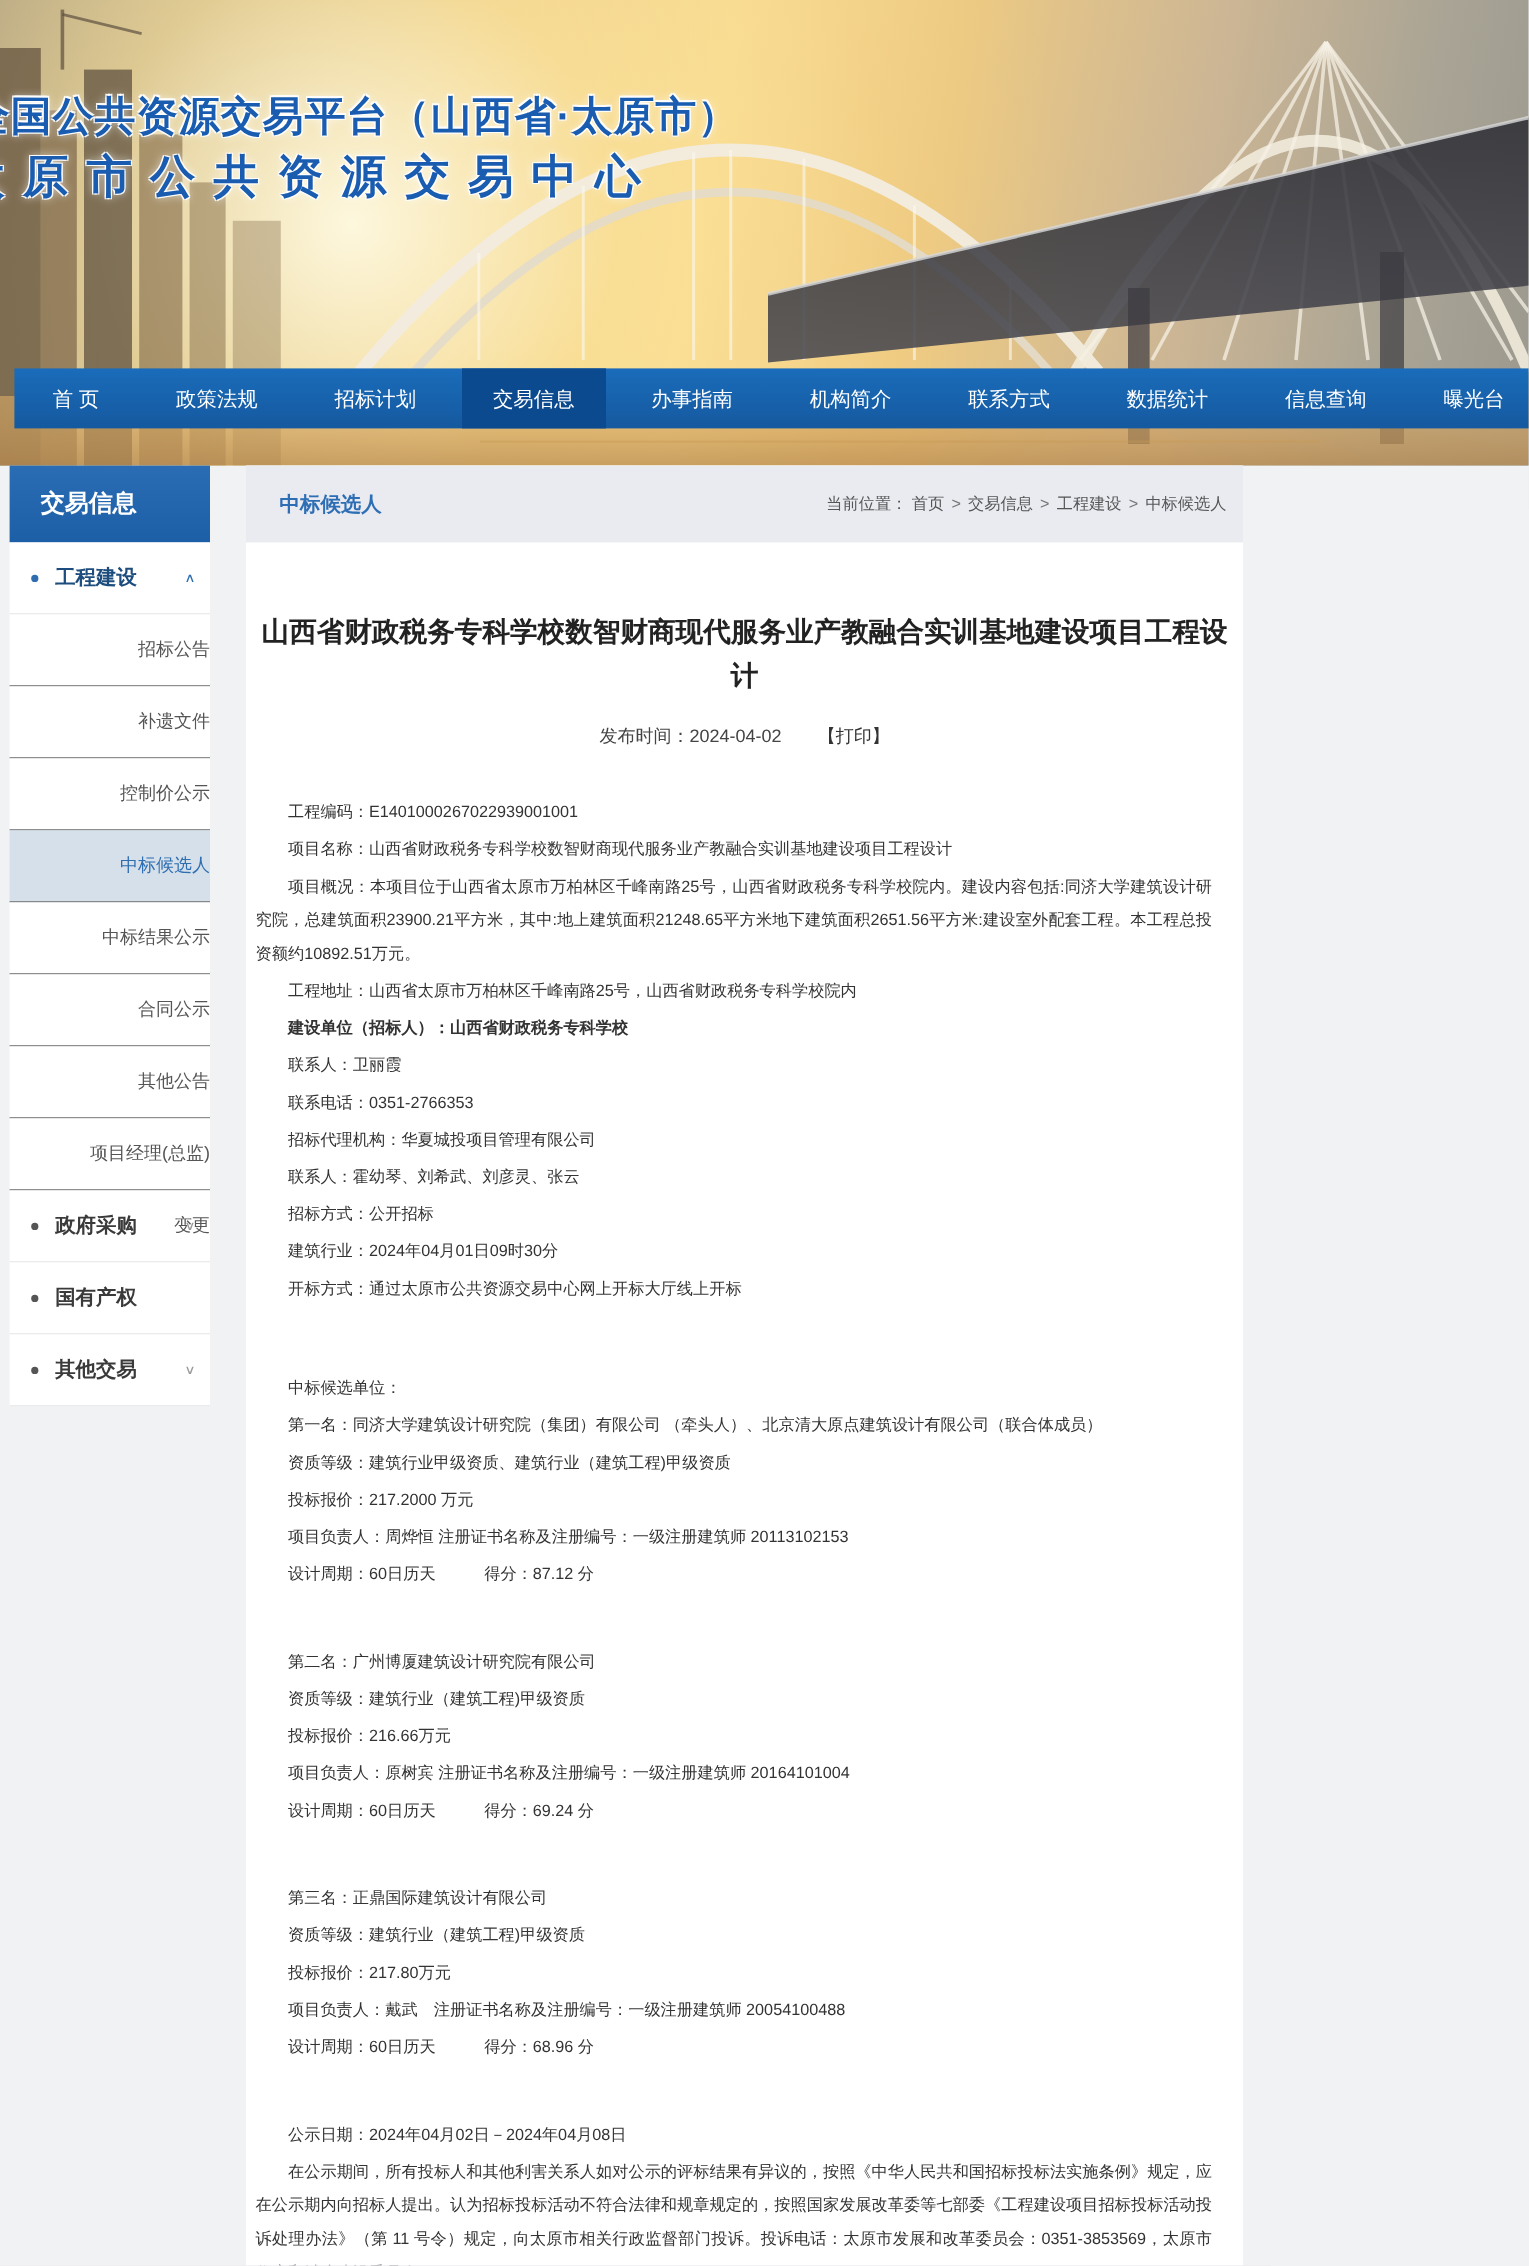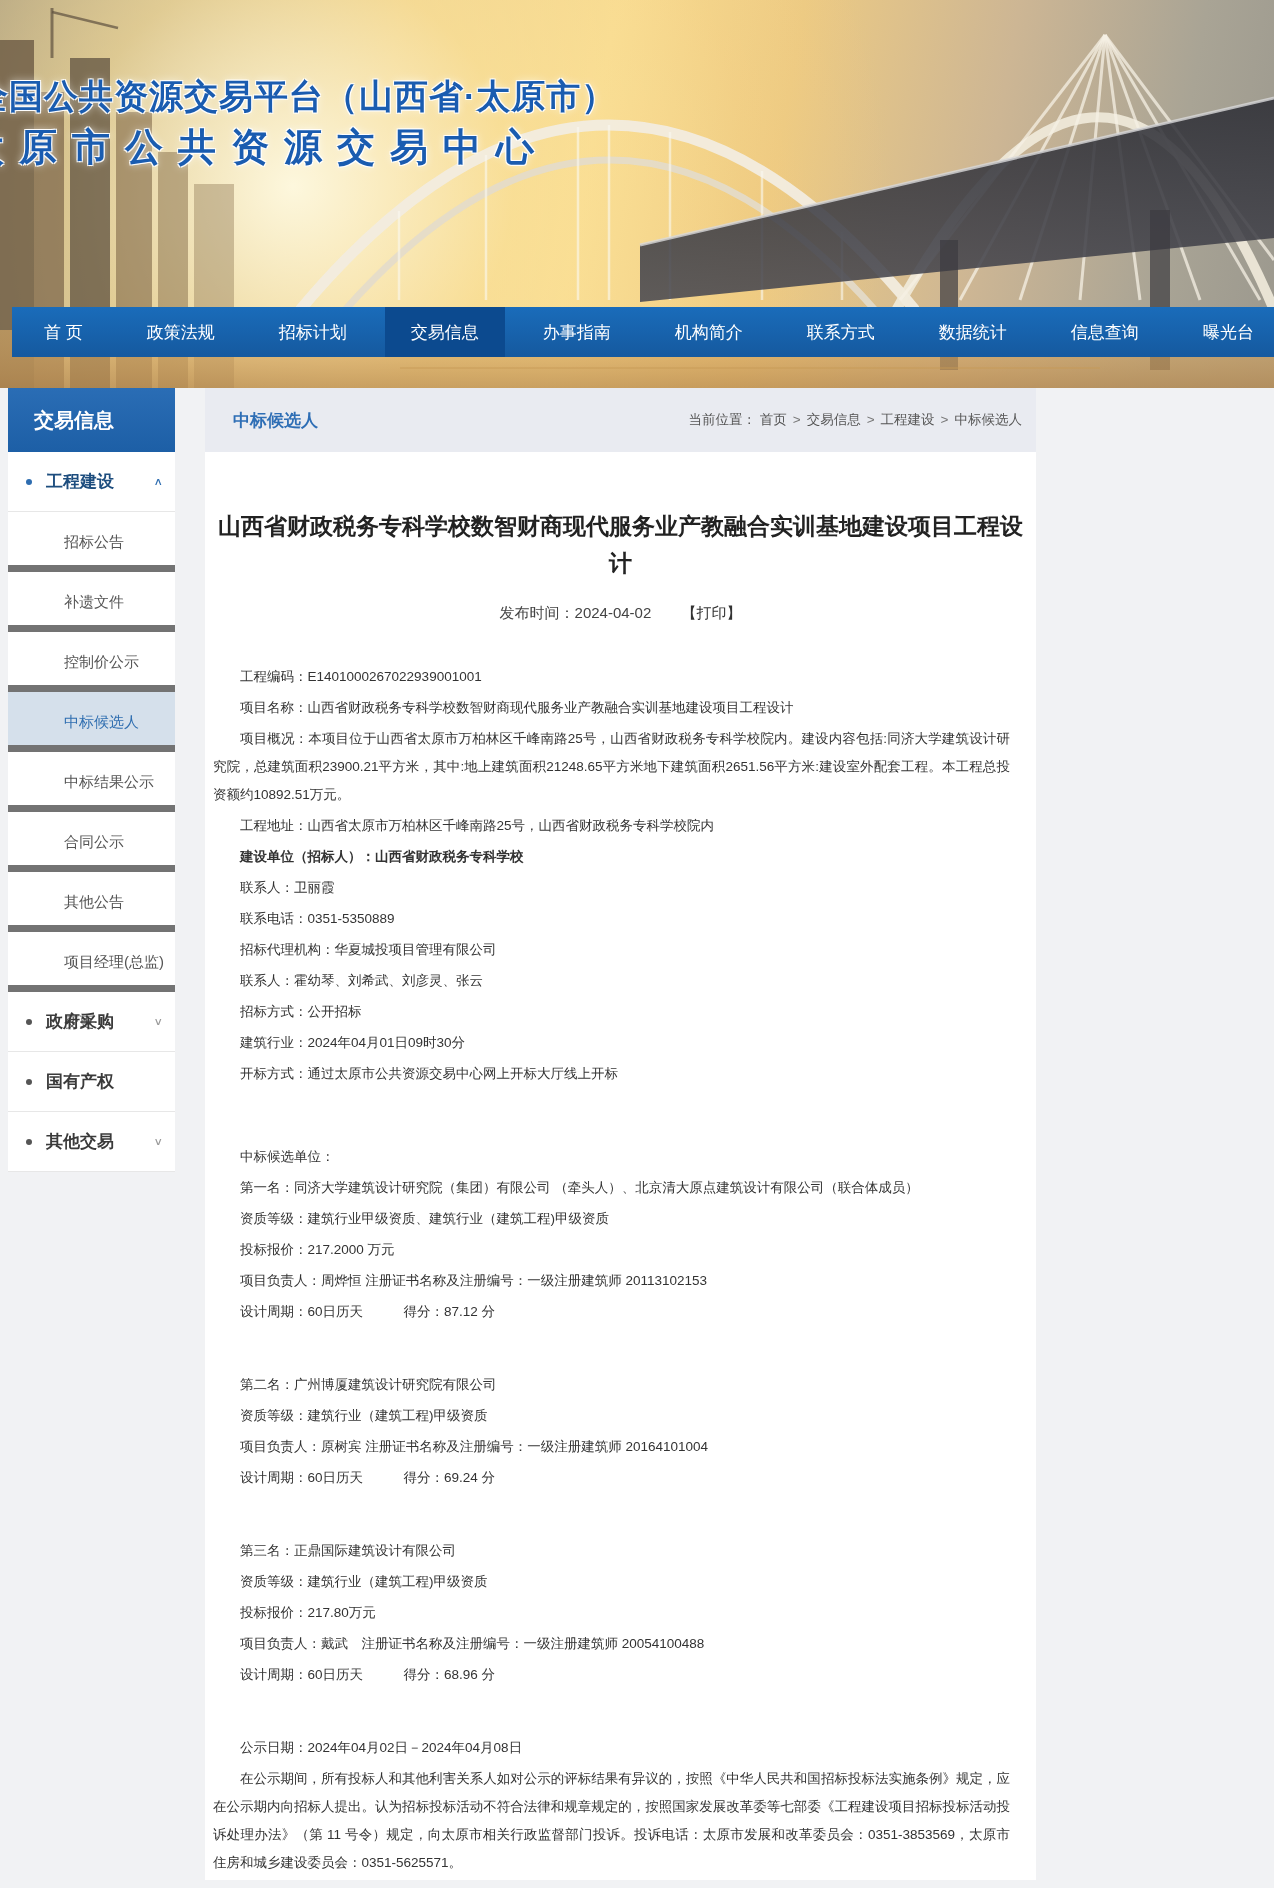--- a/index.html
+++ b/index.html
@@ -32,22 +32,22 @@
   .side-header{ height:64px; line-height:64px; padding-left:26px; color:#fff; font-size:20px; font-weight:bold;
     background:linear-gradient(#2a6db5,#1d5fa6); }
   .side-top{ height:60px; background:#fff; border-bottom:1px solid #e7e7e7; display:flex; align-items:center;
     padding:0 12px 0 18px; cursor:pointer; }
   .side-top .dot{ width:6px; height:6px; border-radius:50%; background:#555; margin-right:14px; flex:none; }
   .side-top .dot.blue{ background:#2e6db0; }
   .side-top .lbl{ font-size:17px; font-weight:bold; color:#3a3a3a; flex:1; }
   .side-top .lbl.navy{ color:#1d4d7e; }
   .side-top .chev{ font-size:13px; color:#9a9a9a; transform:scaleY(.8); }
   .side-top .chev.blue{ color:#2e6db0; }
-  .side-sub{ height:60px; line-height:60px; background:#fff; border-bottom:7px solid #737373;
-    padding-left:56px; font-size:15px; color:#555; cursor:pointer; }
+  .side-sub{ height:60px; line-height:60px; background:#fff; border-bottom:1px solid #737373;
+    padding-left:56px; font-size:15px; color:#555; cursor:pointer;text-align:right; }
   .side-sub.active{ background:#d5e0eb; color:#2f6eb0; }
 
   
   .card{ position:absolute; left:205px; top:388px; width:831px; min-height:1472px; background:#fff; z-index:4; }
   .crumb-bar{ height:64px; background:#e9ebf1; display:flex; justify-content:space-between; align-items:center;
     padding:0 14px 0 28px; }
   .crumb-title{ color:#2e6eb5; font-size:17px; font-weight:bold; }
   .crumb-trail{ font-size:13.5px; color:#555; }
   .crumb-trail a{ color:#555; text-decoration:none; cursor:pointer; }
   .crumb-trail .sep{ font-style:normal; margin:0 6px; color:#777; }
@@ -197,40 +197,41 @@
       <span class="print">【打印】</span>
     </div>
 
     <div class="art-body">
       <p>工程编码：E1401000267022939001001</p>
       <p>项目名称：山西省财政税务专科学校数智财商现代服务业产教融合实训基地建设项目工程设计</p>
       <p>项目概况：本项目位于山西省太原市万柏林区千峰南路25号，山西省财政税务专科学校院内。建设内容包括:同济大学建筑设计研究院，总建筑面积23900.21平方米，其中:地上建筑面积21248.65平方米地下建筑面积2651.56平方米:建设室外配套工程。本工程总投资额约10892.51万元。</p>
       <p>工程地址：山西省太原市万柏林区千峰南路25号，山西省财政税务专科学校院内</p>
       <p class="semi">建设单位（招标人）：山西省财政税务专科学校</p>
       <p>联系人：卫丽霞</p>
-      <p>联系电话：0351-5350889</p>
+      <p>联系电话：0351-2766353</p>
       <p>招标代理机构：华夏城投项目管理有限公司</p>
       <p>联系人：霍幼琴、刘希武、刘彦灵、张云</p>
       <p>招标方式：公开招标</p>
       <p>建筑行业：2024年04月01日09时30分</p>
       <p>开标方式：通过太原市公共资源交易中心网上开标大厅线上开标</p>
 
       <div class="gap-lg"></div>
 
       <p>中标候选单位：</p>
       <p>第一名：同济大学建筑设计研究院（集团）有限公司 （牵头人）、北京清大原点建筑设计有限公司（联合体成员）</p>
       <p>资质等级：建筑行业甲级资质、建筑行业（建筑工程)甲级资质</p>
       <p>投标报价：217.2000 万元</p>
       <p>项目负责人：周烨恒 注册证书名称及注册编号：一级注册建筑师  20113102153</p>
       <p>设计周期：60日历天　　　得分：87.12 分</p>
 
       <div class="gap-md"></div>
 
       <p>第二名：广州博厦建筑设计研究院有限公司</p>
       <p>资质等级：建筑行业（建筑工程)甲级资质</p>
+      <p>投标报价：216.66万元</p>
       <p>项目负责人：原树宾  注册证书名称及注册编号：一级注册建筑师 20164101004</p>
       <p>设计周期：60日历天　　　得分：69.24 分</p>
 
       <div class="gap-md"></div>
 
       <p>第三名：正鼎国际建筑设计有限公司</p>
       <p>资质等级：建筑行业（建筑工程)甲级资质</p>
       <p>投标报价：217.80万元</p>
       <p>项目负责人：戴武　注册证书名称及注册编号：一级注册建筑师 20054100488</p>
       <p>设计周期：60日历天　　　得分：68.96 分</p>

